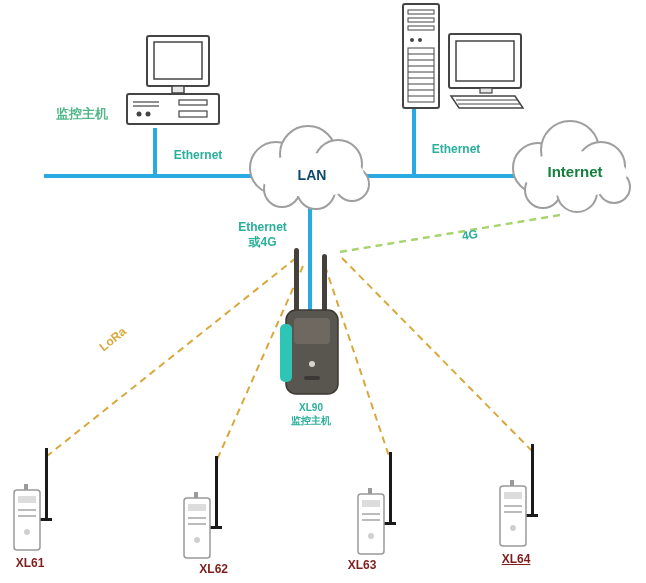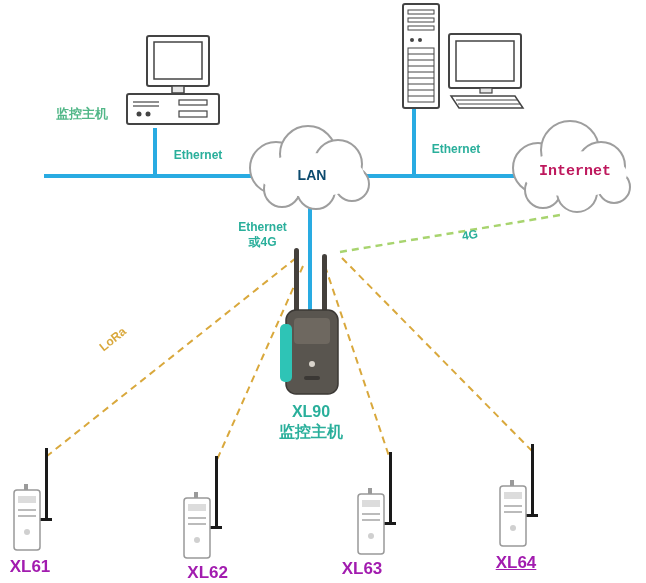--- a/index.html
+++ b/index.html
@@ -8,23 +8,23 @@
     width:646px;height:583px;
     background:#ffffff;
     font-family:"Liberation Sans","DejaVu Sans",sans-serif;
     overflow:hidden;
   }
   .abs{position:absolute;}
   svg{display:block;}
   .lbl{position:absolute;font-weight:bold;line-height:1.25;}
   .lbl-green{color:#52b788;font-size:13px;}
   .lbl-teal{color:#2aaf9b;font-size:12px;}
-  .lbl-teal-lg{color:#be185d;font-size:15px;font-family:Liberation Mono, monospace;}
+  .lbl-teal-lg{color:#15803d;font-size:15px;}
   .lbl-gray{color:#0c4a6e;font-size:14px;font-weight:600;}
-  .lbl-blue{color:#a21caf;font-size:17px;}
+  .lbl-blue{color:#7f1d1d;font-size:12px;}
   .lbl-orange{color:#d9a83c;font-size:12px;}
   .center{text-align:center;}
   .right{text-align:left;}
   .block{display:block;}
 </style>
 </head>
 <body>
 
 <div id="canvas">
 
@@ -169,21 +169,21 @@
 
   <div class="lbl lbl-teal center" style="left:220px;top:220px;width:85px;">
     <span class="block">Ethernet</span>
     <span class="block">或4G</span>
   </div>
 
   <div class="lbl lbl-teal" style="left:462px;top:228px;transform:rotate(-10deg);">4G</div>
 
   <div class="lbl lbl-orange" style="left:98px;top:332px;transform:rotate(-39deg);">LoRa</div>
 
-  <div class="lbl lbl-teal center" style="left:266px;top:402px;width:90px;font-size:16px;">
+  <div class="lbl lbl-teal center" style="left:266px;top:402px;width:90px;font-size:10px;">
     <span class="block">XL90</span>
     <span class="block">监控主机</span>
   </div>
 
   <div class="lbl lbl-blue center" style="left:2px;top:556px;width:56px;">XL61</div>
 
   <div class="lbl lbl-blue center" style="left:172px;top:562px;width:56px;text-align:right;">XL62</div>
 
   <div class="lbl lbl-blue center" style="left:334px;top:558px;width:56px;">XL63</div>
 

